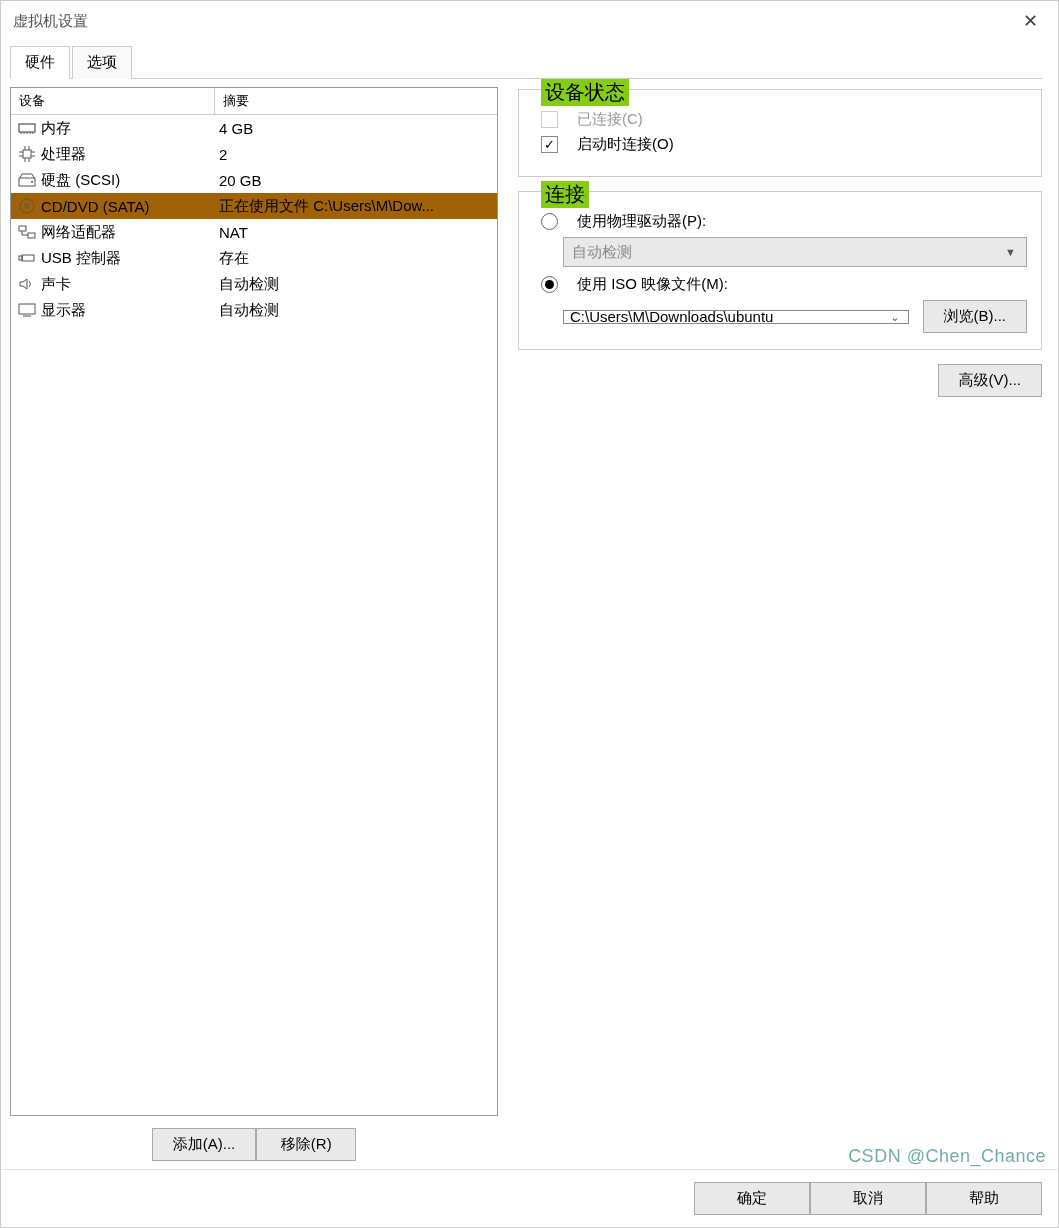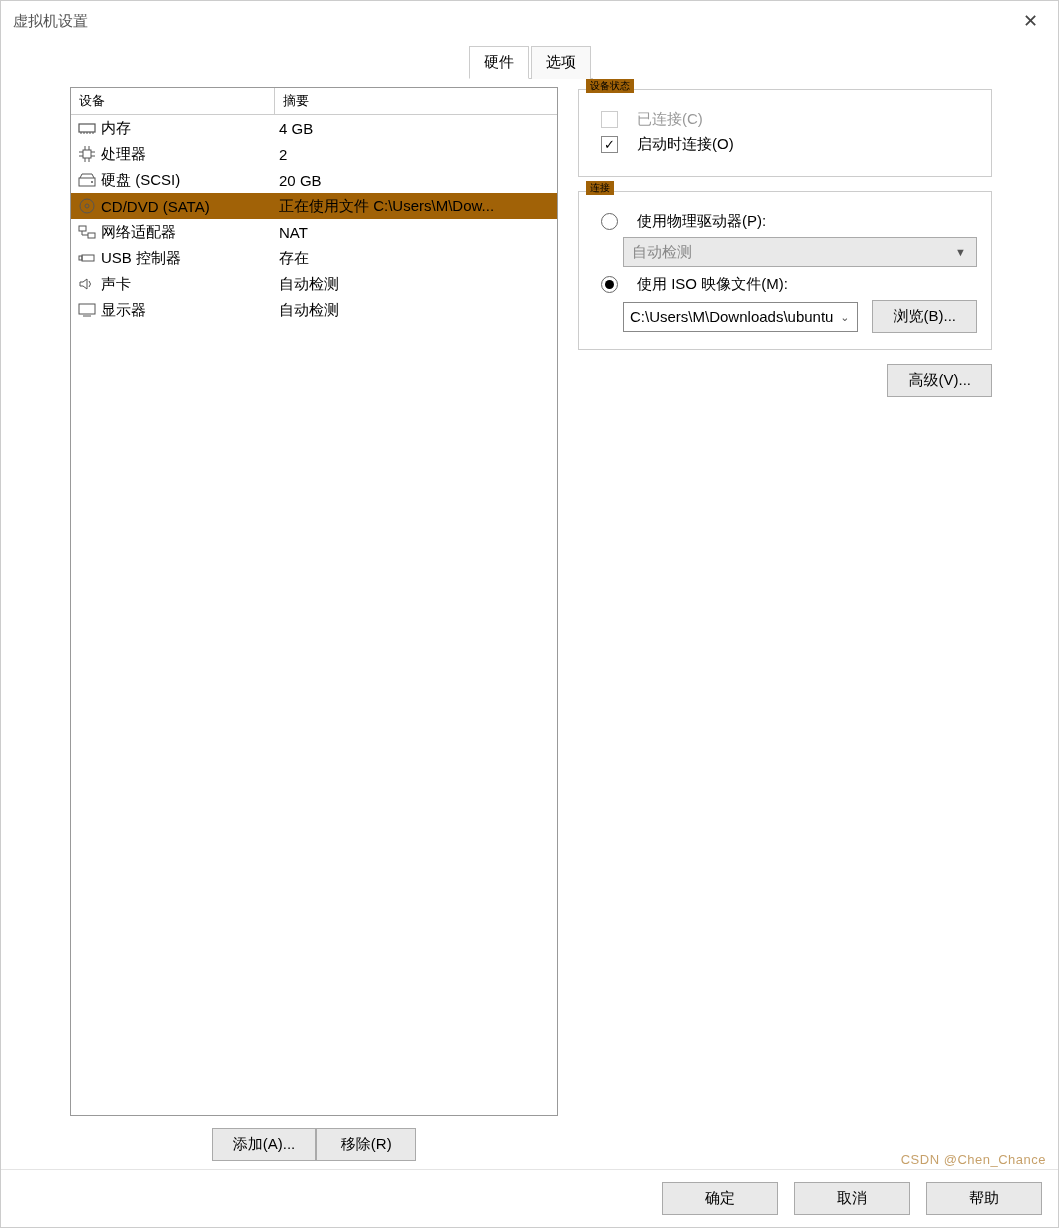--- a/index.html
+++ b/index.html
@@ -1,55 +1,55 @@
 <!DOCTYPE html>
 <html><head>
 <meta charset="utf-8">
 <style>
 * { box-sizing: border-box; font-family: "Microsoft YaHei", "Segoe UI", Arial, sans-serif; font-size: 15px; }
 body { margin: 0; background: #fff; color: #000; }
 .window { width: 1059px; height: 1228px; border: 1px solid #ccc; display: flex; flex-direction: column; position: relative; }
 .titlebar { height: 40px; display: flex; align-items: center; padding: 0 12px; font-size: 15px; color: #555; gap: 36px; }
 .titlebar .title { flex: 1; }
 .close-x { font-size: 18px; color: #444; cursor: pointer; padding: 0 8px; }
-.content { flex: 1; padding: 4px 16px 8px 19px; display: flex; flex-direction: column; align-items: center; }
+.content { flex: 1; padding: 4px 16px 8px 9px; display: flex; flex-direction: column; }
 .tabs { display: flex; border-bottom: 1px solid #ccc; margin-bottom: 8px; }
 .tab { padding: 6px 14px; border: 1px solid #ccc; border-bottom: none; margin-right: 2px; background: #f9f9f9; position: relative; top: 1px; cursor: pointer; }
 .tab.active { background: #fff; border-bottom: 1px solid #fff; }
 .main { flex: 1; display: flex; gap: 20px; }
 .left { width: 488px; display: flex; flex-direction: column; }
 .device-list { flex: 1; border: 1px solid #999; background: #fff; overflow: hidden; }
 .dl-header { display: flex; border-bottom: 1px solid #ccc; }
 .dl-header .col { padding: 4px 8px; font-size: 13px; }
 .col-dev { width: 204px; border-right: 1px solid #ccc; }
 .col-sum { flex: 1; }
 .dl-row { display: flex; align-items: center; padding: 2px 6px; cursor: pointer; height: 26px; }
 .dl-row.selected { background: #a16207; }
 .dl-row .ic { width: 20px; height: 18px; margin-right: 4px; display: inline-flex; align-items: center; justify-content: center; color: #555; }
 .dl-row .dev { width: 178px; white-space: nowrap; overflow: hidden; text-overflow: ellipsis; }
 .dl-row .sum { flex: 1; white-space: nowrap; overflow: hidden; text-overflow: ellipsis; }
 .left-buttons { display: flex; justify-content: center; margin-top: 12px; }
 .btn { padding: 6px 20px; border: 1px solid #aaa; background: #e9e9e9; cursor: pointer; min-width: 100px; text-align: center; }
 .right { flex: 1; display: flex; flex-direction: column; gap: 14px; padding-top: 2px; }
 .group { border: 1px solid #ccc; padding: 14px 14px 16px 14px; position: relative; }
-.group .legend { position: absolute; top: -11px; left: 7px; background: #a16207; padding: 0 4px; font-size: 10px; }
+.group .legend { position: absolute; top: -11px; left: 22px; background: #84cc16; padding: 0 4px; font-size: 20px; }
 .chk-row, .rad-row { display: flex; align-items: center; gap: 19px; margin: 6px 0 6px 8px; }
 .chk { width: 17px; height: 17px; border: 1px solid #888; display: inline-flex; align-items: center; justify-content: center; font-size: 13px; }
 .chk.disabled { border-color: #ccc; color: #aaa; }
 .rad { width: 17px; height: 17px; border: 1px solid #666; border-radius: 50%; display: inline-flex; align-items: center; justify-content: center; }
 .rad .dot { width: 9px; height: 9px; border-radius: 50%; background: #000; }
 .sel { width: 100%; height: 30px; border: 1px solid #aaa; background: #e9e9e9; padding: 0 28px 0 8px; position: relative; color: #666; display: flex; align-items: center; }
 .sel.disabled { color: #888; }
 .sel .caret { position: absolute; right: 10px; top: 50%; transform: translateY(-50%); font-size: 11px; color: #555; }
 .path-row { display: flex; gap: 14px; align-items: center; margin: 6px 0 0 30px; }
-.path-input { flex: 1; height: 30px; border: 1px solid #888; padding: 0 24px 0 6px; background: #fff; position: relative; display: flex; align-items: center; overflow: hidden; white-space: nowrap; }
+.path-input { flex: 1; height: 14px; border: 1px solid #888; padding: 0 24px 0 6px; background: #fff; position: relative; display: flex; align-items: center; overflow: hidden; white-space: nowrap; }
 .path-input .caret { position: absolute; right: 8px; top: 50%; transform: translateY(-50%); font-size: 11px; color: #555; }
 .adv-row { display: flex; justify-content: flex-end; }
-.footer { display: flex; justify-content: flex-end; gap: 16px; padding: 12px 16px; border-top: 1px solid #e4e4e4; background: #fff; }
-.watermark { position: absolute; right: 12px; bottom: 60px; color: #a16207; font-size: 13px; letter-spacing: 0.5px; pointer-events: none; opacity: 0.6; }
+.footer { display: flex; justify-content: flex-end; gap: 0; padding: 12px 16px; border-top: 1px solid #e4e4e4; background: #fff; }
+.watermark { position: absolute; right: 12px; bottom: 60px; color: #0f766e; font-size: 18px; letter-spacing: 0.5px; pointer-events: none; opacity: 0.6; }
 svg { display: block; }
 .indent-sel { margin: 6px 0 8px 30px; }
 .lbl-disabled { color: #999; }
 </style>
 </head>
 <body>
 
 <div class="window">
   <div class="titlebar">
     <span class="title">虚拟机设置</span>

